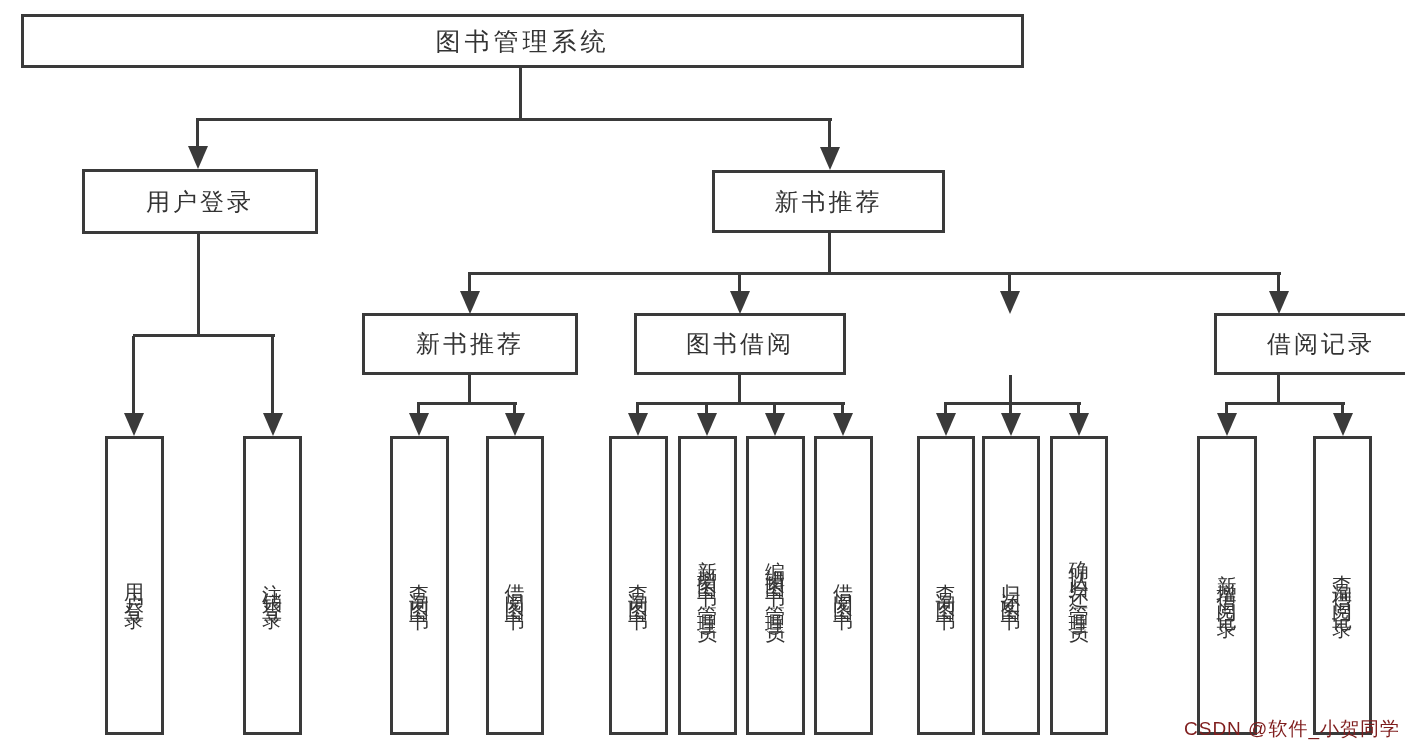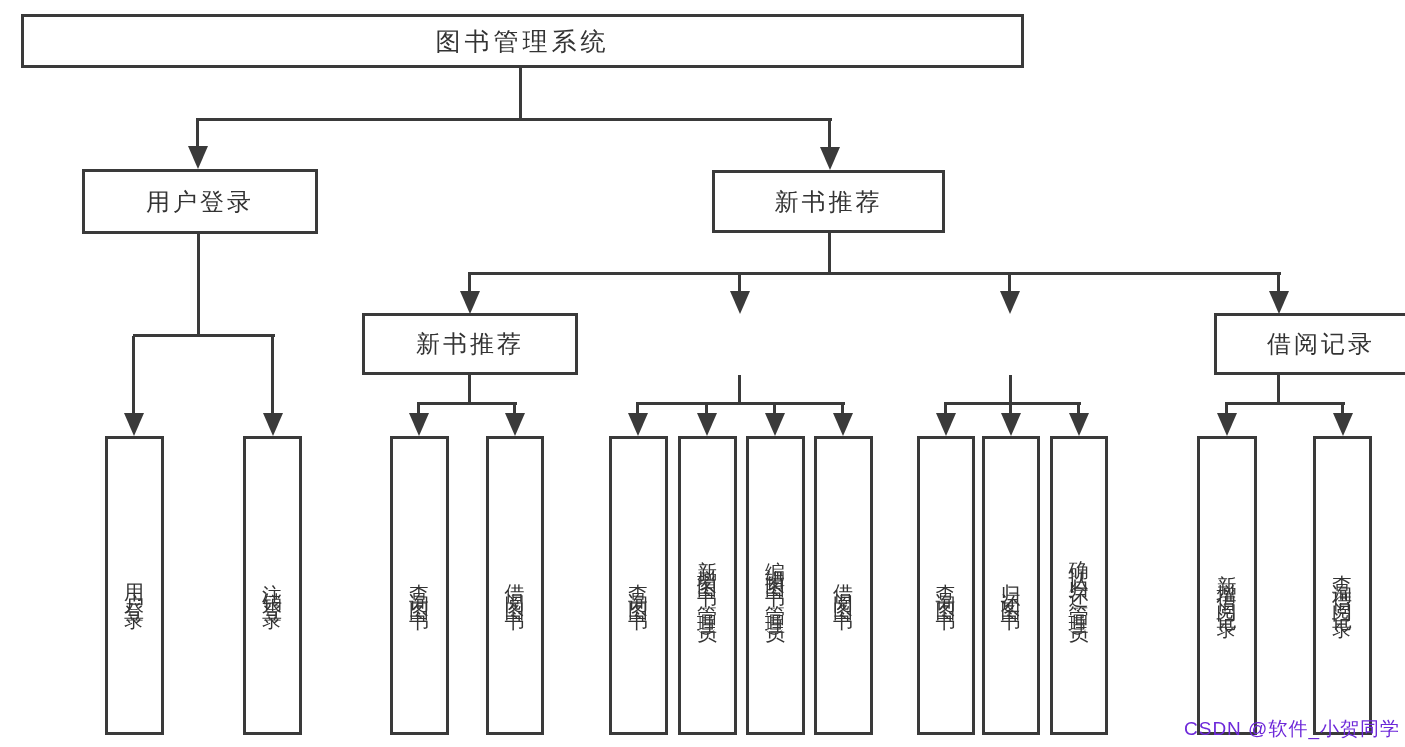--- a/index.html
+++ b/index.html
@@ -38,21 +38,21 @@
     border-left: 10px solid transparent;
     border-right: 10px solid transparent;
     border-top: 23px solid #3a3a3a;
   }
   .watermark {
     position: absolute;
     left: 1184px;
     top: 716px;
     font-size: 19px;
     letter-spacing: 1px;
-    color: #6d28d9;
+    color: #7f1d1d;
     z-index: 10;
     white-space: nowrap;
   }
 </style>
 </head>
 <body>
 
 <div id="stage">
 
   <div class="box root-box" style="left:21px; top:14px; width:1003px; height:54px;">
@@ -64,20 +64,23 @@
   </div>
 
   <div class="box hbox" style="left:712px; top:170px; width:233px; height:63px;">
     <span>新书推荐</span>
   </div>
 
   <div class="box hbox" style="left:362px; top:313px; width:216px; height:62px;">
     <span>新书推荐</span>
   </div>
 
+  <div class="box hbox" style="left:634px; top:313px; width:212px; height:62px;">
+    <span>图书借阅</span>
+  </div>
 
 
   <div class="box hbox" style="left:1172px; top:313px; width:214px; height:62px;margin-left:42px;">
     <span>借阅记录</span>
   </div>
 
   <div class="box leaf" style="left:105px; top:436px; width:59px; height:299px;">
     <span>用户登录</span>
   </div>
   <div class="box leaf" style="left:243px; top:436px; width:59px; height:299px;">

